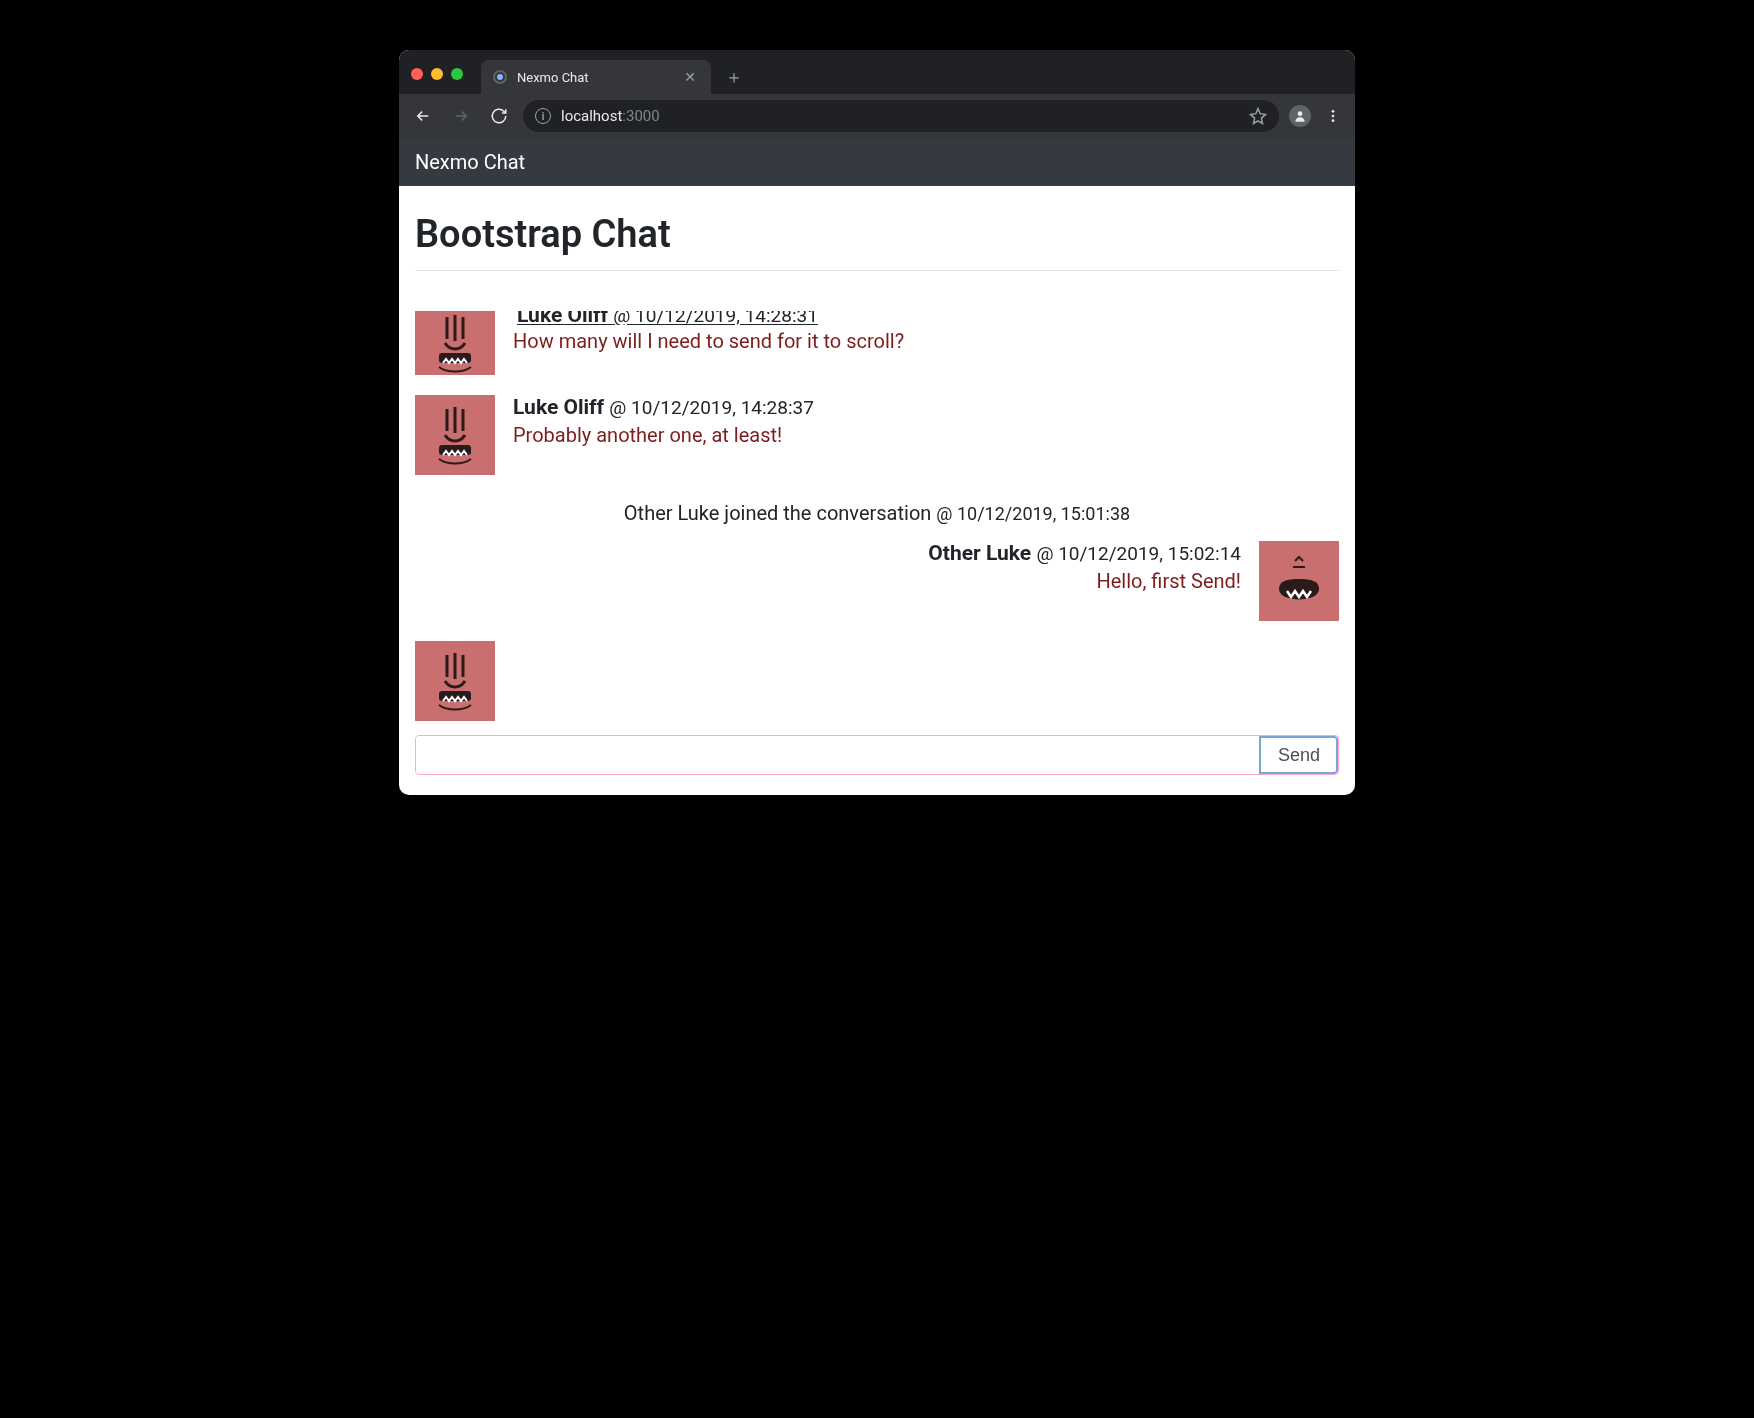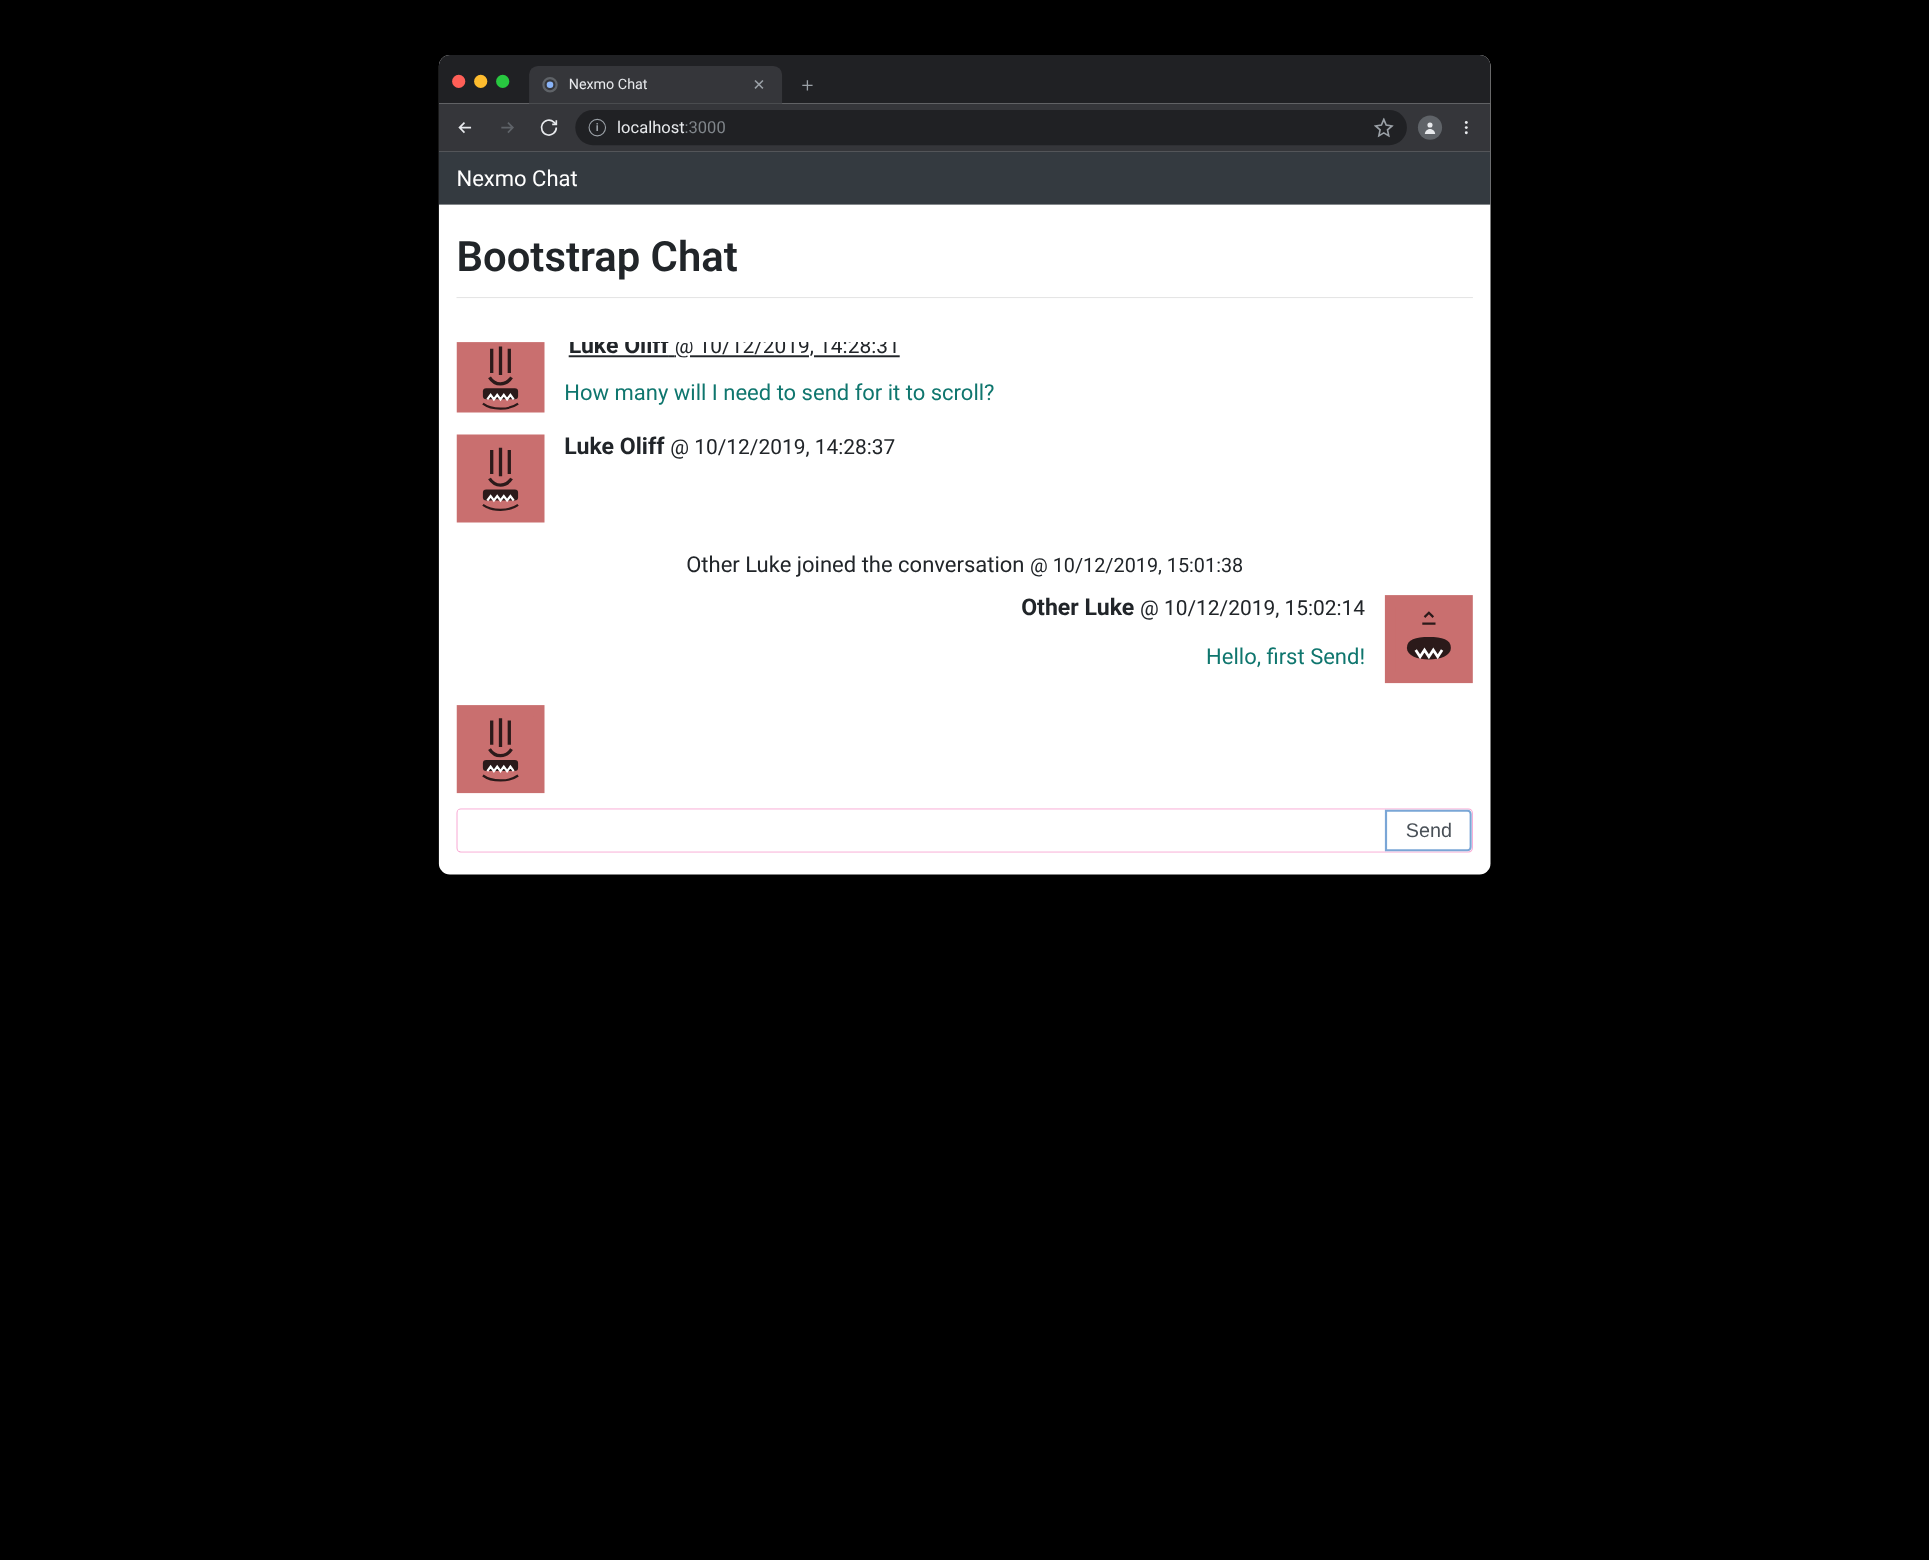--- a/index.html
+++ b/index.html
@@ -160,22 +160,22 @@
   .msg .body { flex: 1; }
   .msg .hdr {
     font-size: 21px;
     color: #212529;
     margin-bottom: 2px;
   }
   .msg .hdr .name { font-weight: 700; }
   .msg .hdr .meta { font-weight: 400; font-size: 19px; }
   .msg .text {
     font-size: 20px;
-    color: #0f766e;
-    margin-top: 20px;
+    color: #7f1d1d;
+    margin-top: 4px;
   }
   .system-line {
     text-align: center;
     font-size: 20px;
     color: #212529;
     padding: 16px 0 6px 0;
   }
   .system-line .meta { font-size: 18px; }
 
   .composer {
@@ -319,20 +319,21 @@
                 <rect width="60" height="60" fill="#c96f6f"></rect>
                 <path d="M22 4v22M30 2v26M38 4v22" stroke="#2b1a1a" stroke-width="3" fill="none"></path>
                 <path d="M20 30c5 8 15 8 20 0" stroke="#2b1a1a" stroke-width="3" fill="none"></path>
                 <rect x="14" y="40" width="32" height="10" rx="3" fill="#2b1a1a"></rect>
                 <path d="M18 50l3-4 3 4 3-4 3 4 3-4 3 4 3-4 3 4" stroke="#fff" stroke-width="2" fill="none"></path>
                 <path d="M14 54c8 6 24 6 32 0" stroke="#2b1a1a" stroke-width="2" fill="none"></path>
               </svg>
             </div>
             <div class="body">
               <div class="hdr"><span class="name">Luke Oliff</span> <span class="meta">@ 10/12/2019, 14:28:37</span></div>
+              <div class="text">Probably another one, at least!</div>
             </div>
           </div>
           <div class="system-line"><span>Other Luke joined the conversation</span> <span class="meta">@ 10/12/2019, 15:01:38</span></div>
           <div class="msg right">
             <div class="av">
               <svg viewBox="0 0 60 60">
                 <rect width="60" height="60" fill="#c96f6f"></rect>
                 <path d="M26 10l4-4 4 4M24 16h12" stroke="#2b1a1a" stroke-width="2" fill="none"></path>
                 <path d="M10 38c0 14 40 14 40 0 0-8-8-10-20-10s-20 2-20 10z" fill="#2b1a1a"></path>
                 <path d="M18 40l4 6 4-6 4 6 4-6 4 6 4-6" stroke="#fff" stroke-width="2.5" fill="none"></path>

